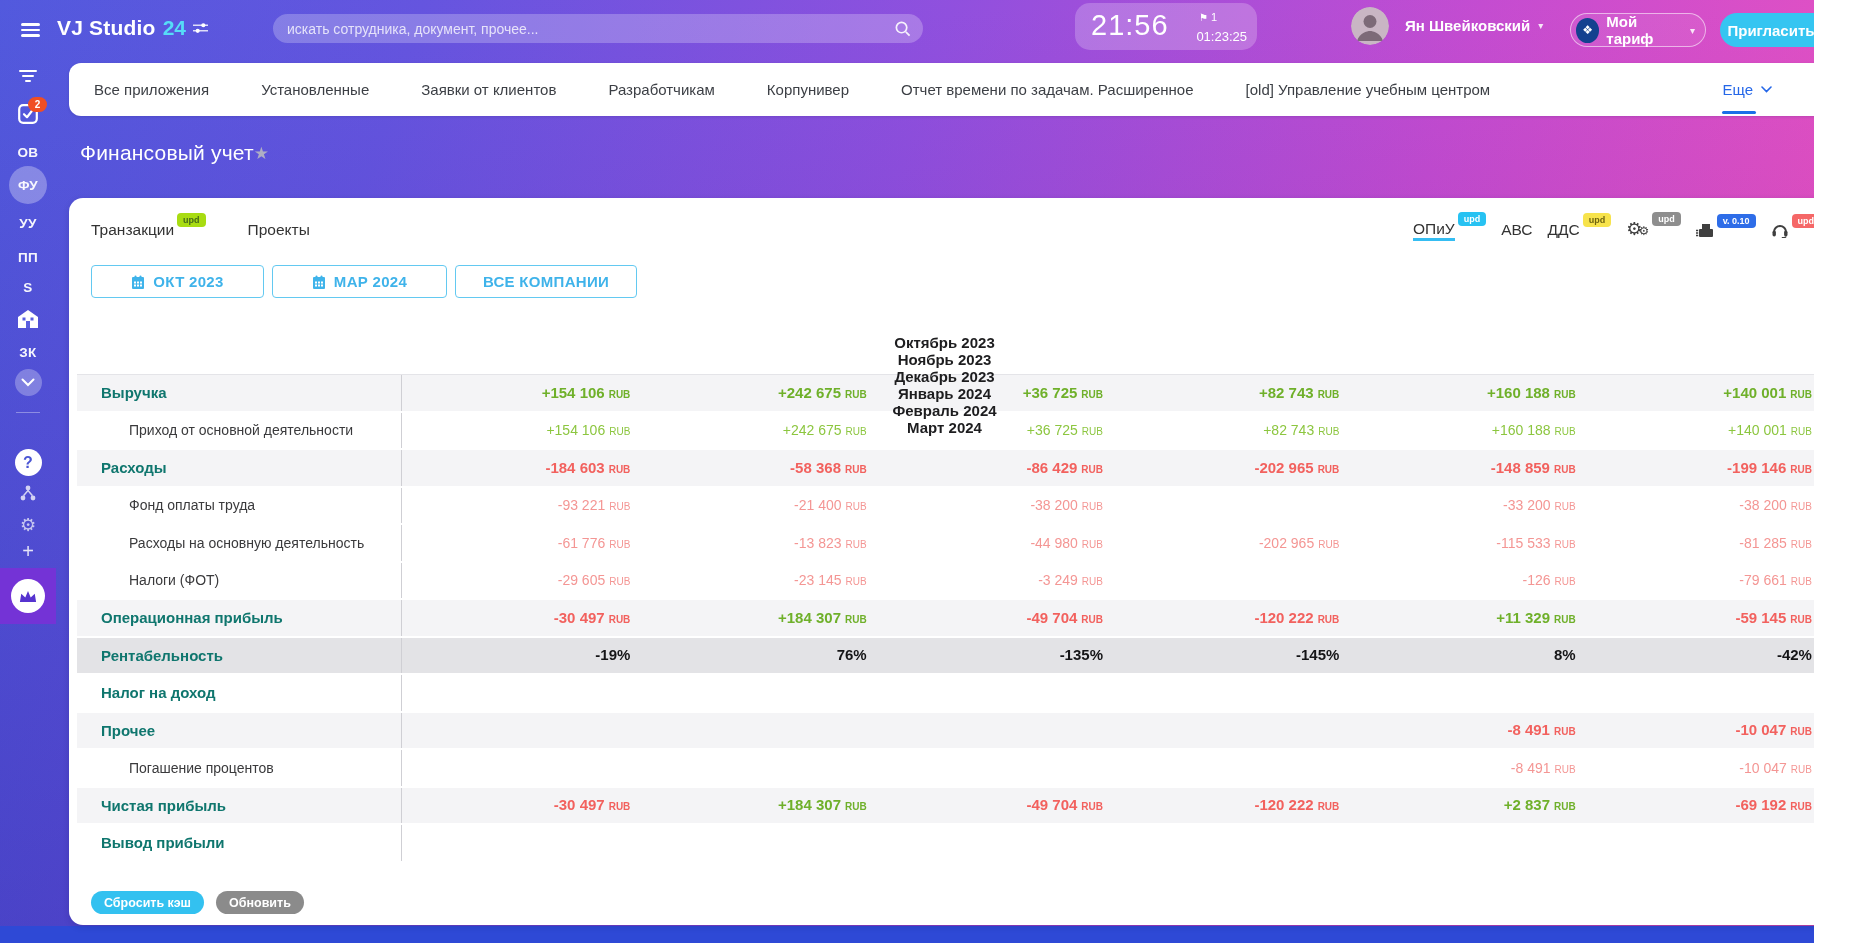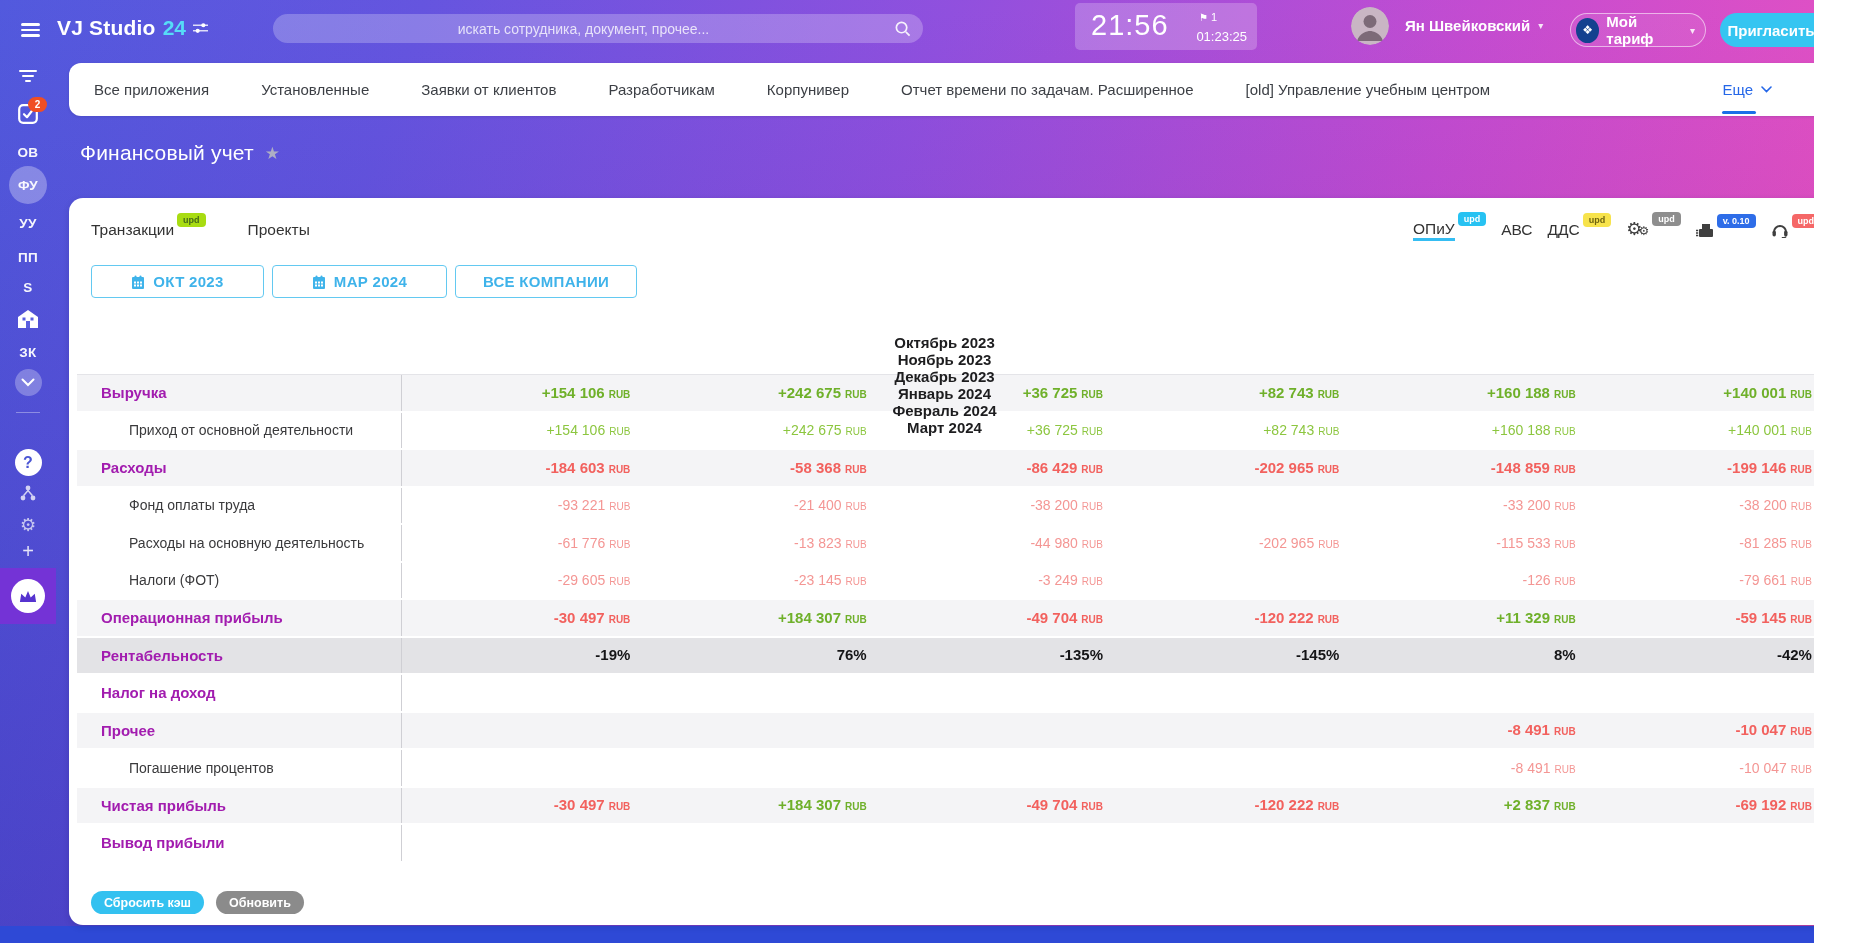--- a/index.html
+++ b/index.html
@@ -10,24 +10,24 @@
   .bottomstrip{position:absolute;left:0;right:0;bottom:0;height:17px;background:#2e49d6;z-index:3;}
 
   
   .topbar{position:absolute;top:0;left:0;width:100%;height:60px;z-index:5;}
   .hamburger{position:absolute;left:21px;top:23px;width:19px;height:15px;background:none;border:none;cursor:pointer;padding:0;}
   .hamburger span{display:block;height:2.5px;background:#fff;border-radius:2px;margin-bottom:3.2px;}
   .logo{position:absolute;left:57px;top:16px;display:flex;align-items:center;gap:7px;}
   .logo .brand{font-size:21px;font-weight:700;color:#fff;letter-spacing:.2px;}
   .logo .brand24{font-size:21px;font-weight:700;color:#56dcf7;}
   .search{position:absolute;left:273px;top:14px;width:650px;height:29px;background:rgba(255,255,255,.24);border-radius:16px;display:flex;align-items:center;}
-  .search input{flex:1;background:transparent;border:none;outline:none;color:#fff;font-size:14px;padding:0 14px;font-family:inherit;text-align:center;}
+  .search input{flex:1;background:transparent;border:none;outline:none;color:#fff;font-size:14px;padding:0 14px;font-family:inherit;}
   .search input::placeholder{color:rgba(255,255,255,.78);}
   .search .sicon{margin-right:12px;opacity:.9;display:flex;}
-  .clock{position:absolute;left:1075px;top:3px;width:182px;height:47px;background:rgba(255,255,255,.22);border-radius:5px;color:#fff;}
+  .clock{position:absolute;left:1075px;top:3px;width:182px;height:47px;background:rgba(255,255,255,.22);border-radius:15px;color:#fff;}
   .clock .time{position:absolute;left:16px;top:6px;font-size:29px;font-weight:300;letter-spacing:1px;}
   .clock .flag{position:absolute;left:124px;top:8px;font-size:10px;font-style:normal;}
   .clock .flag i{font-style:normal;font-size:11px;margin-left:3px;}
   .clock .timer{position:absolute;right:10px;bottom:6px;font-size:13px;}
   .avatar{position:absolute;left:1351px;top:7px;width:38px;height:38px;border-radius:50%;overflow:hidden;display:block;}
   .username{position:absolute;left:1405px;top:17px;color:#fff;font-size:15px;font-weight:700;display:flex;align-items:center;gap:8px;cursor:pointer;}
   .chev{font-style:normal;font-size:10px;color:rgba(255,255,255,.85);}
   .tariff{position:absolute;left:1570px;top:13px;width:136px;height:34px;border:1px solid rgba(255,255,255,.55);background:rgba(255,255,255,.07);border-radius:18px;display:flex;align-items:center;gap:7px;padding:0 10px 0 5px;box-sizing:border-box;cursor:pointer;}
   .tariff .b24{width:25px;height:25px;border-radius:50%;background:#14418f;color:#fff;display:flex;align-items:center;justify-content:center;font-size:12px;}
   .tariff .tlabel{color:#fff;font-size:15px;font-weight:700;}
@@ -46,21 +46,21 @@
   .crowntile{position:absolute;left:0;top:508px;width:56px;height:56px;background:#7433d6;display:flex;align-items:center;justify-content:center;cursor:pointer;}
   .crowncirc{width:34px;height:34px;background:#fff;border-radius:50%;display:flex;align-items:center;justify-content:center;}
 
   
   .navcard{position:absolute;left:69px;top:63px;width:1771px;height:53px;background:#fff;border-radius:12px;z-index:4;display:flex;align-items:center;padding:0 0 0 25px;box-sizing:border-box;box-shadow:0 1px 3px rgba(30,20,90,.15);}
   .navtab{font-size:15px;color:#3c3f45;margin-right:52px;cursor:pointer;white-space:nowrap;}
   .navmore{margin-left:auto;margin-right:68px;position:relative;display:flex;align-items:center;gap:8px;color:#2567e8;font-size:15px;cursor:pointer;height:100%;}
   .navmore::after{content:'';position:absolute;left:0;bottom:2px;width:34px;height:3px;background:#1a6fe8;border-radius:2px;}
 
   
-  .pagetitle{position:absolute;left:80px;top:141px;z-index:4;display:flex;align-items:center;gap:11px;}
+  .pagetitle{position:absolute;left:80px;top:141px;z-index:4;display:flex;align-items:center;}
   .pagetitle .ttl{color:#fff;font-size:21px;font-weight:400;letter-spacing:.2px;}
   .pagetitle .star{color:#aeaec4;font-size:17px;cursor:pointer;}
 
   
   .card{position:absolute;left:69px;top:198px;width:1771px;height:727px;background:#fff;border-radius:14px;z-index:4;box-shadow:0 2px 6px rgba(30,20,90,.18);}
   .apptabs{position:absolute;left:22px;right:20px;top:14px;height:36px;display:flex;align-items:center;}
   .ltab{display:flex;align-items:flex-start;margin-right:42px;cursor:pointer;}
   .ltab .tl{font-size:15.5px;color:#333;}
   .rtabs{margin-left:auto;display:flex;align-items:center;gap:15px;}
   .rtab{display:flex;align-items:flex-start;cursor:pointer;position:relative;}
@@ -78,21 +78,21 @@
   .filters{position:absolute;left:22px;top:67px;display:flex;gap:8px;}
   .fbtn{height:33px;border:1px solid #63c9f1;border-radius:4px;background:#fff;color:#3fb3ea;font-size:15px;font-weight:700;letter-spacing:.3px;display:flex;align-items:center;justify-content:center;gap:8px;cursor:pointer;font-family:inherit;}
   .fbtn.w1{width:173px;} .fbtn.w2{width:175px;} .fbtn.w3{width:182px;}
 
   
   .pltable{position:absolute;left:8px;right:20px;top:136px;}
   .thead{display:flex;height:40px;align-items:center;border-bottom:1px solid #e4e4e8;flex-direction:column;}
   .tlabelcol{width:325px;align-self:stretch;border-right:1px solid #cfcfd4;box-sizing:border-box;}
   .thcell.tval{flex:1;text-align:right;padding-right:8px;font-weight:700;font-size:15px;color:#1d1d1f;}
   .trow{display:flex;height:35.5px;align-items:center;border-bottom:2px solid #fff;}
-  .trow .tlabel{width:325px;align-self:stretch;display:flex;align-items:center;border-right:1px solid #cfcfd4;padding-left:24px;box-sizing:border-box;font-size:15px;font-weight:700;color:#a21caf;}
+  .trow .tlabel{width:325px;align-self:stretch;display:flex;align-items:center;border-right:1px solid #cfcfd4;padding-left:24px;box-sizing:border-box;font-size:15px;font-weight:700;color:#0f766e;}
   .trow.sub .tlabel{padding-left:52px;font-weight:400;font-size:14px;color:#3a3a3c;}
   .trow.section{background:#f4f4f6;}
   .trow.percent{background:#e3e3e6;}
   .tcell{flex:1;text-align:right;padding-right:8px;}
   .num{font-size:15px;font-weight:700;margin-left:22px;}
   .trow.sub .num{font-weight:400;font-size:14px;}
   .unit{font-size:10px;margin-left:4px;font-weight:700;}
   .trow.sub .unit{font-weight:400;}
   .tcell.pos .num,.tcell.pos .unit{color:var(--pos);}
   .trow.sub .tcell.pos .num,.trow.sub .tcell.pos .unit{color:var(--posl);}

